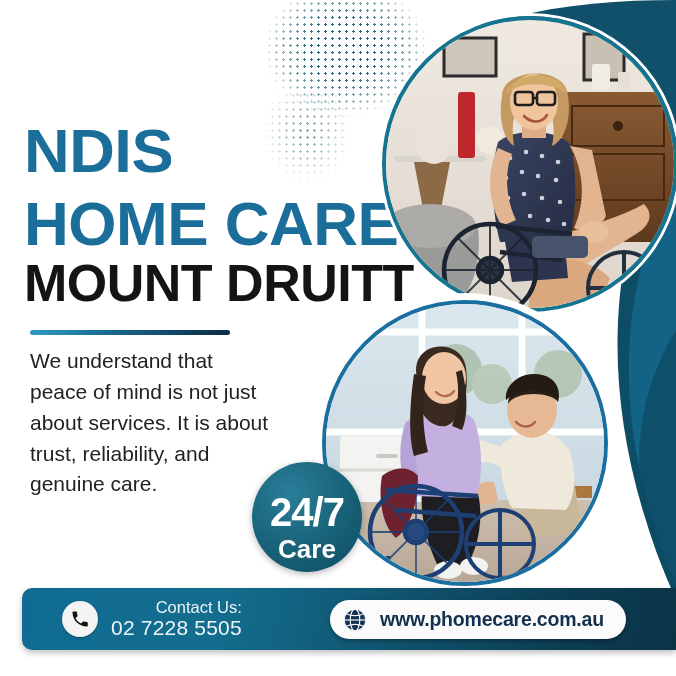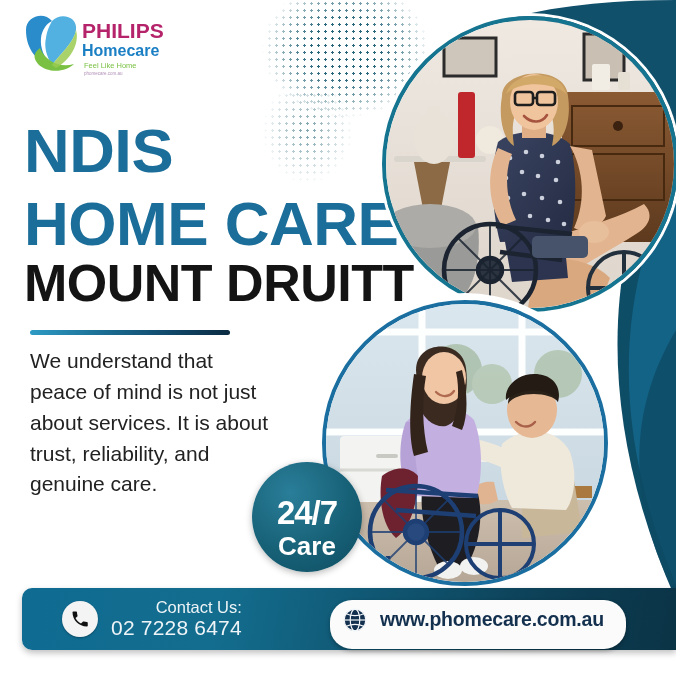--- a/index.html
+++ b/index.html
@@ -77,21 +77,21 @@
   }
   .photo svg{display:block;width:100%;height:100%;}
 
   
   #badge{
     position:absolute;left:252px;top:462px;width:110px;height:110px;border-radius:50%;
     background:radial-gradient(circle at 35% 28%,#2a7e99 0%,#176177 55%,#0e4c61 100%);
     color:#fff;display:flex;flex-direction:column;align-items:center;justify-content:center;
     box-shadow:0 2px 7px rgba(0,0,0,.28);
   }
-  #badge .b1{font-size:33px;font-weight:bold;line-height:1;letter-spacing:-1px;margin-top:20px;}
+  #badge .b1{font-size:40px;font-weight:bold;line-height:1;letter-spacing:-1px;margin-top:20px;}
   #badge .b2{font-size:26px;font-weight:bold;line-height:1;margin-top:4px;}
 
   
   #footer{
     position:absolute;left:22px;top:588px;width:654px;height:62px;
     border-radius:10px 0 0 10px;
     background:linear-gradient(100deg,#0f6b92 0%,#136d8e 30%,#0f4f69 62%,#0c3c52 84%,#0b3346 100%);
     box-shadow:0 3px 6px rgba(0,0,0,.25);
     display:flex;align-items:center;
   }
@@ -101,21 +101,21 @@
     display:flex;align-items:center;justify-content:center;flex:none;
     box-shadow:0 1px 2px rgba(0,0,0,.3);
   }
   #contact-text{margin-left:13px;color:#eef4f7;line-height:1.08;text-align:right;}
   #contact-label{font-size:16.5px;}
   #contact-number{font-size:21px;letter-spacing:.2px;}
 
   #web-pill{
     position:absolute;left:330px;top:600px;height:39px;
     display:flex;align-items:center;background:#fbfbfb;
-    border-radius:22px;padding:0 22px 10px 12px;
+    border-radius:22px;padding:0 22px 0 12px;
     box-shadow:0 2px 4px rgba(0,0,0,.3);
   }
   #globe-icon{width:26px;height:26px;flex:none;}
   #web-text{
     margin-left:12px;font-size:19.5px;color:#14304f;font-weight:bold;letter-spacing:-.2px;
   }
 </style>
 </head>
 <body>
 
@@ -128,37 +128,20 @@
     <path d="M676 120 C600 250 596 420 676 600 L676 120 Z" fill="#0e4d66"></path>
 
     <path d="M676 170 C614 300 612 430 676 585 L676 170 Z" fill="#14658a" opacity=".92"></path>
 
     <path d="M676 330 C628 410 626 500 676 596 L676 330 Z" fill="#0d4963" opacity=".75"></path>
   </svg>
 
   <div class="dots" id="dots-main"></div>
   <div class="dots" id="dots-tail"></div>
 
-  <div id="logo">
-    <svg viewBox="0 0 150 72" width="150" height="72">
-
-      <g>
-        <path d="M10 22 C10 8 28 3 36 13 C30 16 26 22 25 30 C24 40 28 50 36 57
-                 C22 55 10 42 10 22 Z" fill="#2b8ccc"></path>
-        <path d="M36 13 C44 4 62 8 60 22 C58 34 46 44 36 57 C30 48 28 38 30 30
-                 C31 22 34 17 36 13 Z" fill="#3fa9dd" opacity=".9"></path>
-        <path d="M24 40 C30 54 44 60 58 56 C50 64 32 66 22 56 C18 51 16 46 24 40 Z" fill="#7ac143"></path>
-        <path d="M36 57 C46 44 58 34 60 22 C64 36 54 52 40 60 Z" fill="#9acb50" opacity=".85"></path>
-      </g>
-      <text class="logo-philips" x="66" y="30" font-size="21" font-family="Liberation Sans, sans-serif">PHILIPS</text>
-      <text class="logo-home" x="66" y="48" font-size="16" font-family="Liberation Sans, sans-serif">Homecare</text>
-      <text x="68" y="60" font-size="7.5" fill="#7ac143" font-family="Liberation Sans, sans-serif">Feel Like Home</text>
-      <text x="68" y="67" font-size="4.5" fill="#b08fb5" font-family="Liberation Sans, sans-serif">phomecare.com.au</text>
-    </svg>
-  </div>
 
   <div id="headline">
     <div class="h-line" id="h-ndis">NDIS</div>
     <div class="h-line" id="h-homecare">HOME CARE</div>
     <div class="h-line" id="h-suburb">MOUNT DRUITT</div>
   </div>
 
   <div id="divider"></div>
 
   <div id="body-copy">
@@ -389,21 +372,21 @@
 
   <div id="footer">
     <div id="contact-block">
       <div id="phone-icon">
         <svg width="20" height="20" viewBox="0 0 24 24" aria-hidden="true">
           <path fill="#111111" d="M6.6 10.8c1.4 2.8 3.8 5.2 6.6 6.6l2.2-2.2c.3-.3.7-.4 1.1-.2 1.2.4 2.5.6 3.8.6.6 0 1 .4 1 1V20c0 .6-.4 1-1 1C10.6 21 3 13.4 3 4c0-.6.4-1 1-1h3.4c.6 0 1 .4 1 1 0 1.3.2 2.6.6 3.8.1.4 0 .8-.2 1.1l-2.2 1.9z"></path>
         </svg>
       </div>
       <div id="contact-text">
         <div id="contact-label">Contact Us:</div>
-        <div id="contact-number">02 7228 6474</div>
+        <div id="contact-number">02 7228 5505</div>
       </div>
     </div>
   </div>
 
   <div id="web-pill">
     <svg id="globe-icon" viewBox="0 0 24 24" aria-hidden="true">
       <circle cx="12" cy="12" r="10" fill="#14304f"></circle>
       <g stroke="#f3f6f9" stroke-width="1.1" fill="none">
         <circle cx="12" cy="12" r="10"></circle>
         <ellipse cx="12" cy="12" rx="4.4" ry="10"></ellipse>

